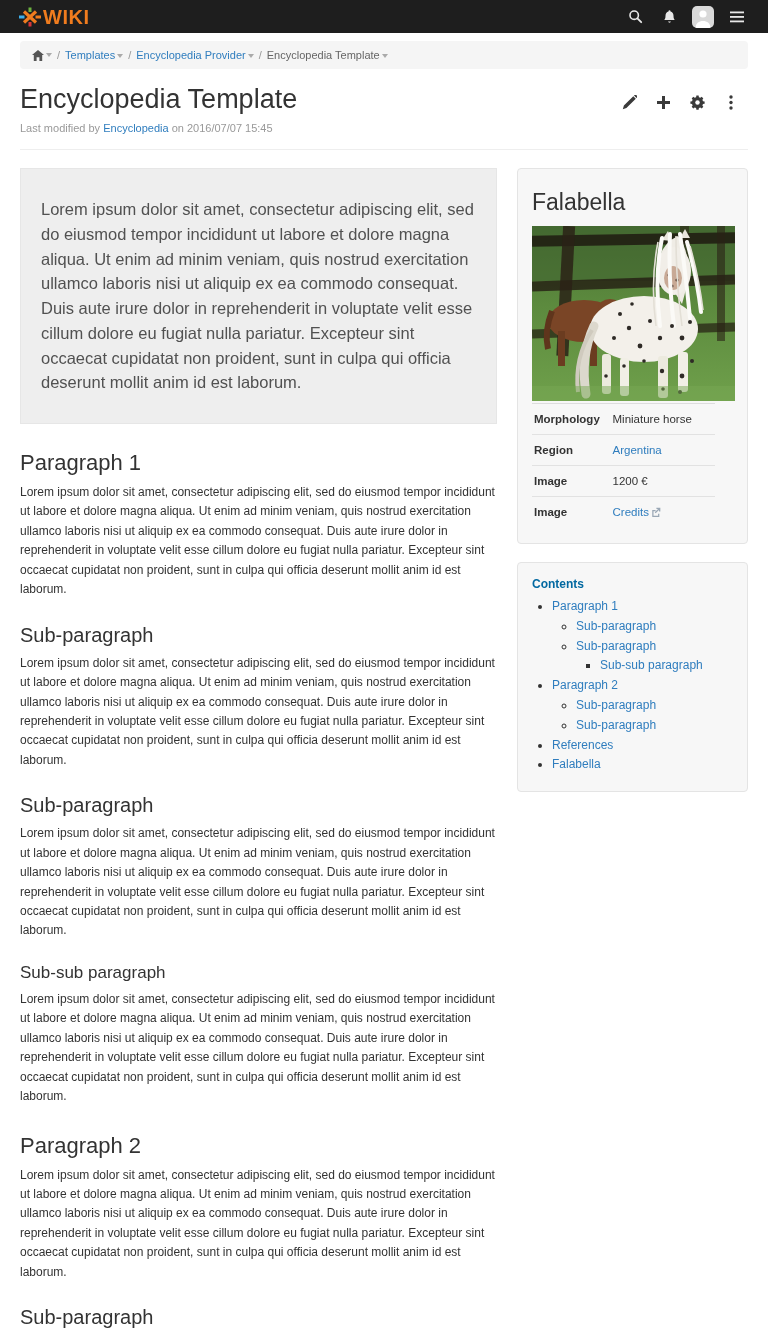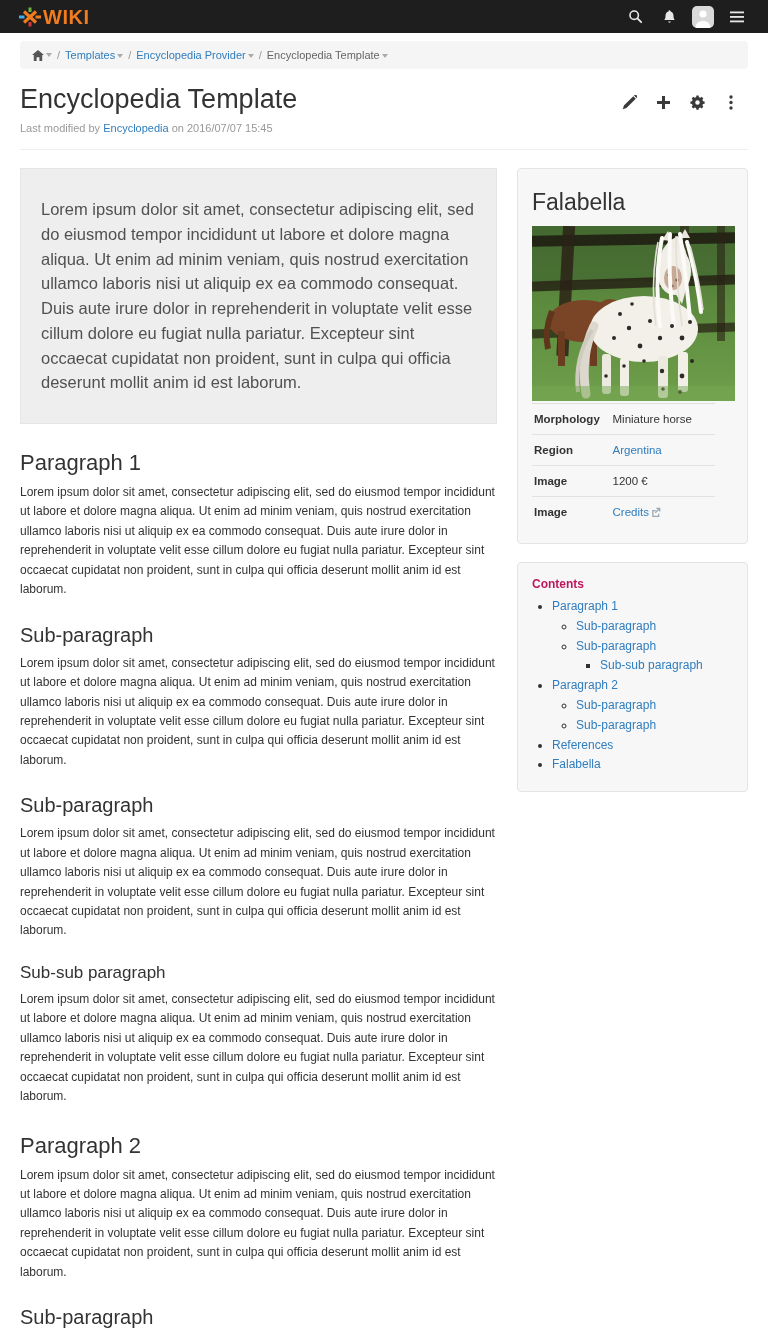--- a/index.html
+++ b/index.html
@@ -117,21 +117,21 @@
   }
   .infobox-table{width:100%;border-collapse:collapse;font-size:11.5px;margin-top:2px;}
   .infobox-table tr{border-top:1px solid #e2e2e2;margin-left:19px;}
   .infobox-table tr:first-child{border-top:1px solid #ddd;}
   .infobox-table th{
     text-align:left;font-weight:bold;color:#333;padding:9px 4px 9px 2px;width:44%;
     vertical-align:top;
   }
   .infobox-table td{padding:9px 0;color:#333;vertical-align:top;}
 
-  .contents-title{font-size:12px;font-weight:bold;color:#be185d;margin:0 0 6px 0;}
+  .contents-title{font-size:12px;font-weight:bold;color:#0369a1;margin:0 0 6px 0;}
   .toc, .toc ul{margin:0;font-size:12px;line-height:1.65;color:#333;}
   .toc{padding-left:20px;list-style:disc;}
   .toc ul{padding-left:24px;list-style:circle;}
   .toc ul ul{list-style:square;}
 </style>
 </head>
 <body>
 
 <div class="navbar">
   <a class="logo">

